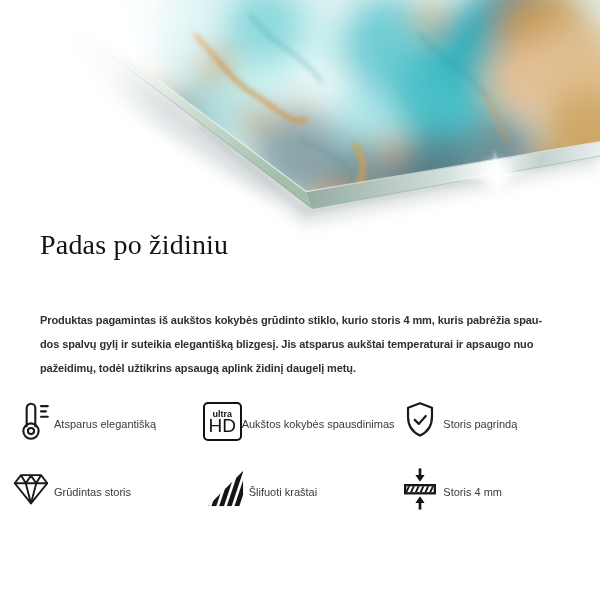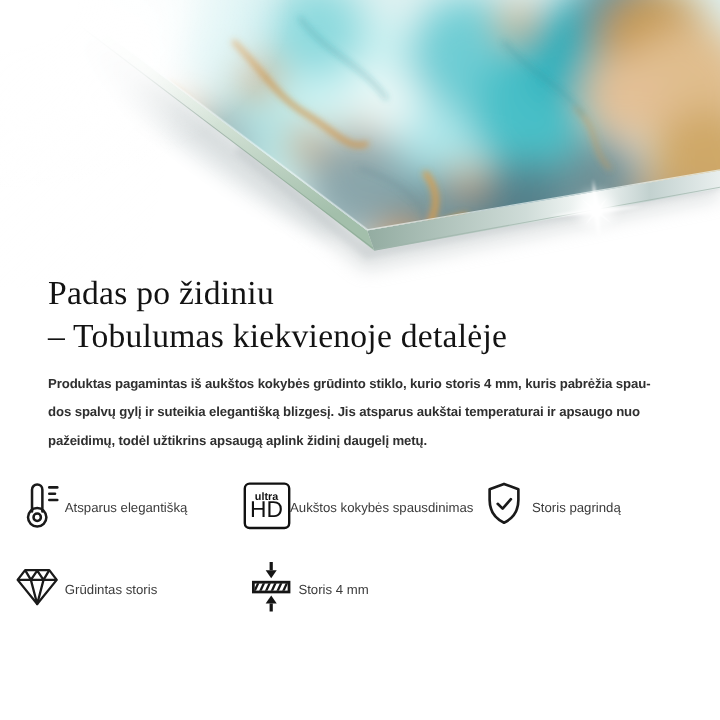--- a/index.html
+++ b/index.html
@@ -154,21 +154,20 @@
       <g transform="rotate(45)" opacity="0.55">
         <path d="M-16,0 L0,-1.6 L16,0 L0,1.6 Z"></path>
         <path d="M0,-14 L1.6,0 L0,14 L-1.6,0 Z"></path>
       </g>
     </g>
   </svg>
 </div>
 
 <h1 class="title" style="margin:0;font-weight:400;font-family:Liberation Serif, serif;">
   <div>Padas po židiniu</div>
-  <div>– Tobulumas kiekvienoje detalėje</div>
 </h1>
 
 <p class="desc" style="margin:0;">Produktas pagamintas iš aukštos kokybės grūdinto stiklo, kurio storis 4 mm, kuris pabrėžia spau-
 dos spalvų gylį ir suteikia elegantišką blizgesį. Jis atsparus aukštai temperaturai ir apsaugo nuo
 pažeidimų, todėl užtikrins apsaugą aplink židinį daugelį metų.</p>
 
 <section class="features">
 
   <div class="feature">
     <div class="icon-box">
@@ -215,20 +214,39 @@
           <path d="M13.5,9.5 H34.5 L41,18 L24,39 L7,18 Z"></path>
           <path d="M13.5,9.5 L18.5,18 L24,10 L29.5,18 L34.5,9.5"></path>
           <path d="M7,18 H41"></path>
           <path d="M18.5,18 L24,39 L29.5,18"></path>
         </g>
       </svg>
     </div>
     <div class="flabel">Grūdintas storis</div>
   </div>
 
+  <div class="feature">
+    <div class="icon-box">
+      <svg viewBox="0 0 48 48">
+        <defs>
+            <clipPath id="triClip">
+              <path d="M5,42 L42,5 L42,42 Z"></path>
+            </clipPath>
+          </defs>
+        <g clip-path="url(#triClip)" stroke="#151515" stroke-width="4.8">
+          <path d="M2,46 L16,4"></path>
+            <path d="M10,46 L24,4"></path>
+            <path d="M18,46 L32,4"></path>
+            <path d="M26,46 L40,4"></path>
+            <path d="M34,46 L48,4"></path>
+        </g>
+      </svg>
+    </div>
+    <div class="flabel">Šlifuoti kraštai</div>
+  </div>
 
   <div class="feature">
     <div class="icon-box">
       <svg viewBox="0 0 48 48">
         <defs>
             <clipPath id="barClip">
               <rect x="9.5" y="21" width="29" height="6.5"></rect>
             </clipPath>
           </defs>
         <rect x="8.5" y="20" width="31" height="8.5" fill="none" stroke="#151515" stroke-width="2.4"></rect>

